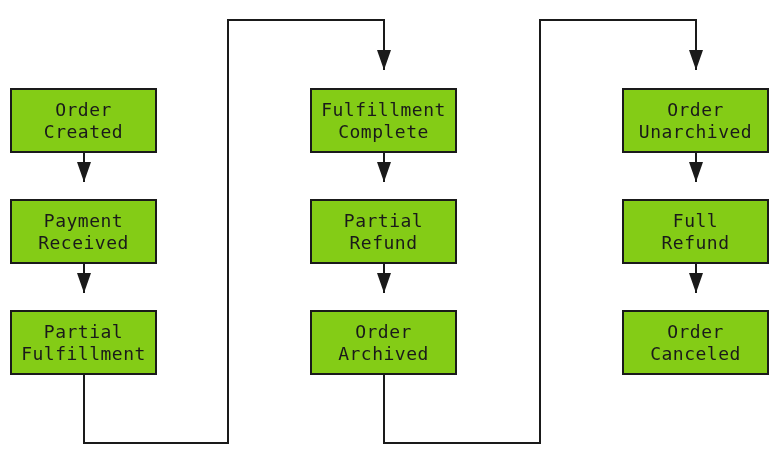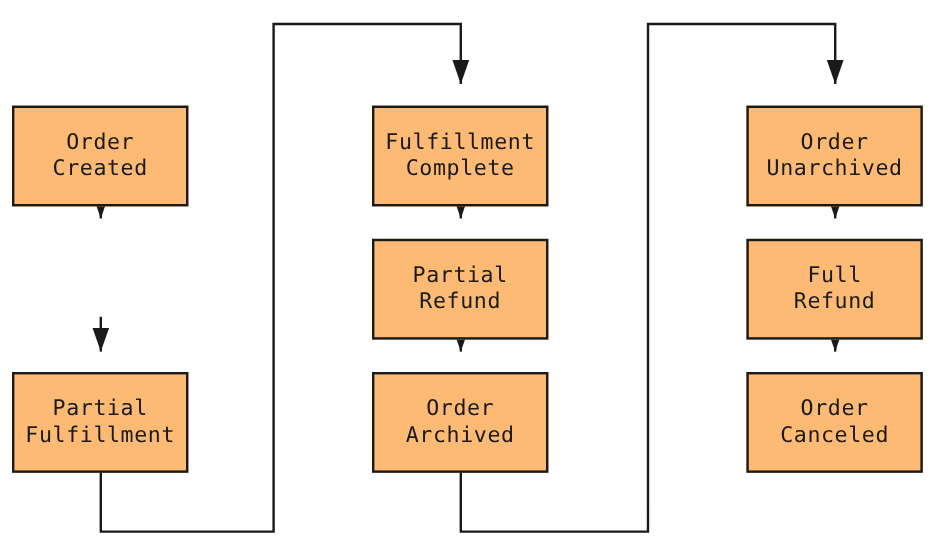--- a/index.html
+++ b/index.html
@@ -19,23 +19,23 @@
     position: absolute;
     left: 0;
     top: 0;
     width: 780px;
     height: 457px;
   }
   .node {
     position: absolute;
     box-sizing: border-box;
     width: 147px;
-    height: 84px;
+    height: 65px;
     border: 2px solid #1a1a1a;
-    background: #fdba74;
+    background: #84cc16;
     color: #1a1a1a;
     display: flex;
     align-items: center;
     justify-content: center;
     text-align: center;
     font-size: 18px;
     line-height: 22px;
     white-space: pre-line;
     letter-spacing: 0.5px;
   }
@@ -74,20 +74,22 @@
     <line class="edge" x1="696" y1="153" x2="696" y2="182" marker-end="url(#arrowhead)"></line>
     <line class="edge" x1="696" y1="264" x2="696" y2="293" marker-end="url(#arrowhead)"></line>
 
     <polyline class="edge" points="84,375 84,443 228,443 228,20 384,20 384,70" marker-end="url(#arrowhead)"></polyline>
 
     <polyline class="edge" points="384,375 384,443 540,443 540,20 696,20 696,70" marker-end="url(#arrowhead)"></polyline>
   </svg>
 
   <div class="node c1 r1">Order
 Created</div>
+  <div class="node c1 r2">Payment
+Received</div>
   <div class="node c1 r3">Partial
 Fulfillment</div>
 
   <div class="node c2 r1">Fulfillment
 Complete</div>
   <div class="node c2 r2">Partial
 Refund</div>
   <div class="node c2 r3">Order
 Archived</div>
 

